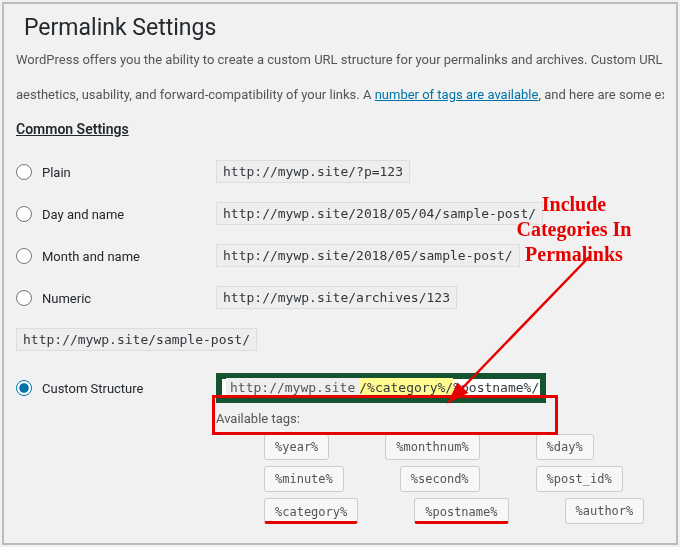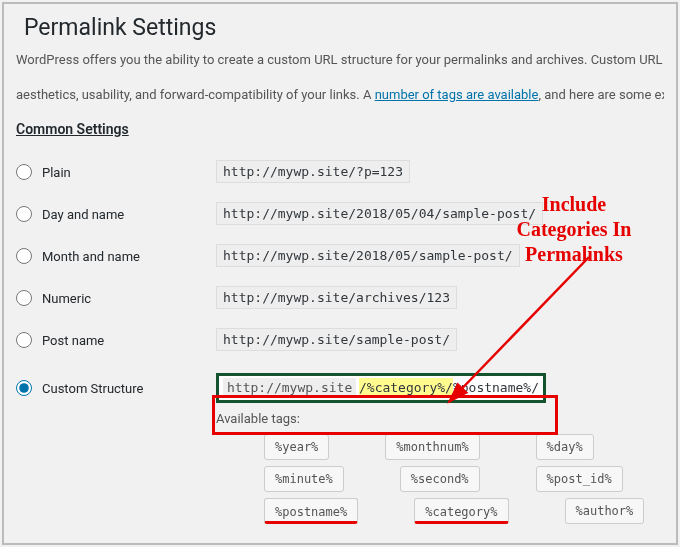--- a/index.html
+++ b/index.html
@@ -69,21 +69,21 @@
     font-size: 13px;
     background: #eee;
     padding: 3px 6px;
     border: 1px solid #ddd;
     display: inline-block;
   }
   .custom-wrap {
     display: flex;
     align-items: center;
     background: #fff;
-    border: 3px solid #14532d;
+    border: 6px solid #14532d;
     padding: 2px 4px;
     width: 330px;
     height: 30px;
   }
   .custom-prefix {
     font-family: Consolas, Menlo, monospace;
     font-size: 13px;
     background: #eee;
     padding: 2px 4px;
     color: #555;
@@ -181,24 +181,20 @@
 
   <div class="opt-row">
     <label class="opt-label">
       <input type="radio" name="perm" style="">
       <span>Numeric</span>
     </label>
     <span class="code">http://mywp.site/archives/123</span>
   </div>
 
   <div class="opt-row">
-    <label class="opt-label">
-      <input type="radio" name="perm" style="">
-      <span>Post name</span>
-    </label>
     <span class="code">http://mywp.site/sample-post/</span>
   </div>
 
   <div class="opt-row" style="margin-top:6px;">
     <label class="opt-label">
       <input type="radio" name="perm" checked="" style="">
       <span>Custom Structure</span>
     </label>
     <div class="custom-wrap">
       <span class="custom-prefix">http://mywp.site</span>
@@ -210,22 +206,22 @@
 
   <div class="avail-label">Available tags:</div>
 
   <div class="tags">
     <button class="tag">%year%</button>
     <button class="tag">%monthnum%</button>
     <button class="tag">%day%</button>
     <button class="tag">%minute%</button>
     <button class="tag">%second%</button>
     <button class="tag">%post_id%</button>
+    <button class="tag underline-red">%category%</button>
     <button class="tag underline-red">%postname%</button>
-    <button class="tag underline-red">%category%</button>
     <button class="tag">%author%</button>
   </div>
 
   <div class="callout">Include Categories In Permalinks</div>
 
   <div class="red-box" style="left:208px; top:391px; width:346px; height:40px;"></div>
 
   <svg class="arrow" style="left:430px; top:248px; width:190px; height:170px;">
     <defs>
       <marker id="ah" markerWidth="10" markerHeight="10" refX="8" refY="3" orient="auto">

